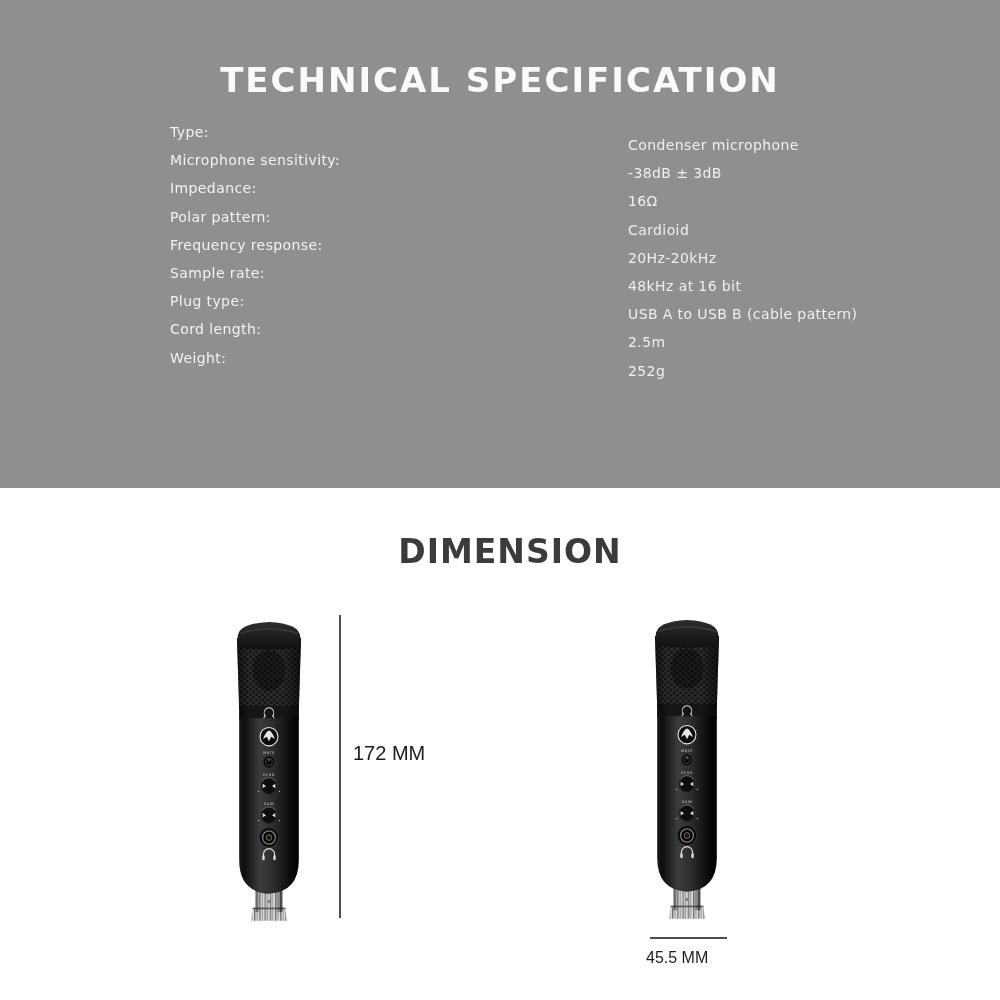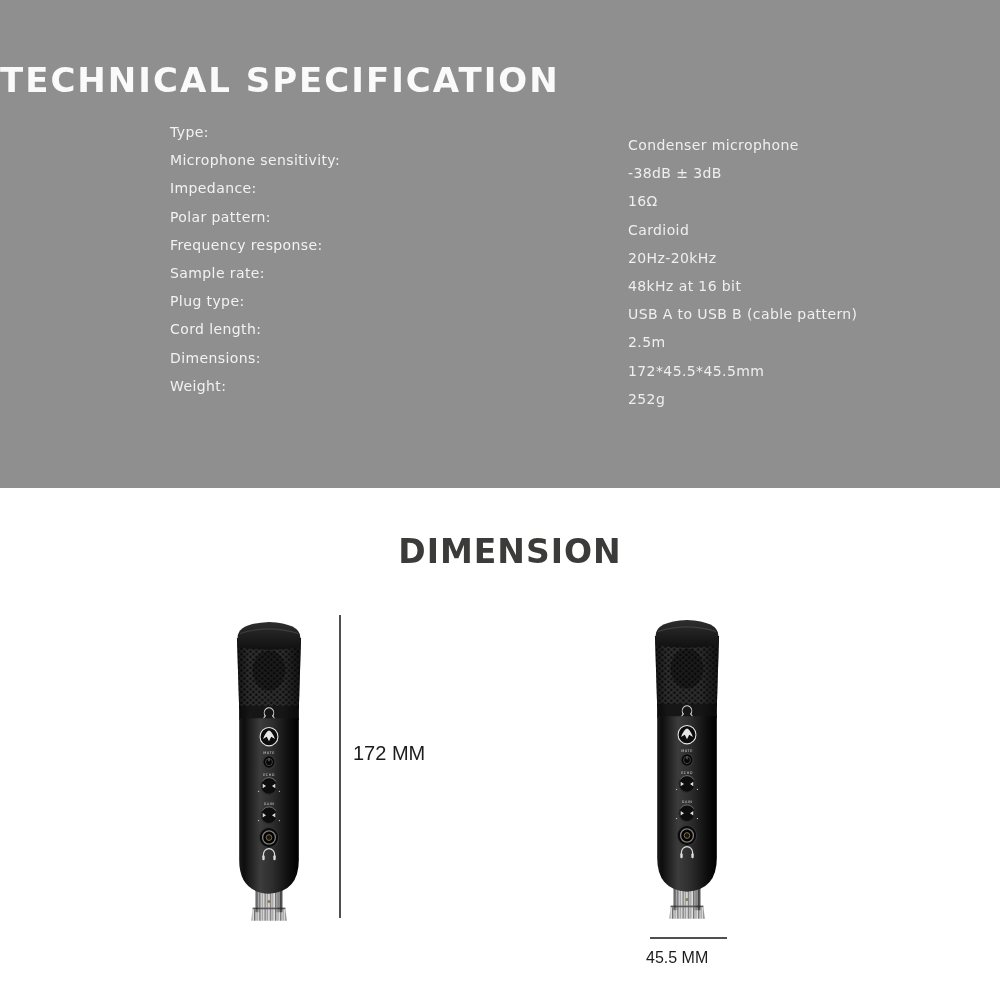--- a/index.html
+++ b/index.html
@@ -12,21 +12,21 @@
   .page { position: relative; width: 1000px; height: 1000px; overflow: hidden; }
 
   
   .spec-section {
     position: absolute; top: 0; left: 0;
     width: 1000px; height: 488px;
     background: #8F8F8F;
   }
   .spec-title {
     position: absolute; top: 60px; left: 0; width: 100%;
-    text-align: left;
+    text-align: center;
     font-size: 34px; font-weight: 700; letter-spacing: 2px;
     color: #FAFAFA;
   }
   .spec-table { position: absolute; left: 170px; top: 124px; width: 690px; }
   .spec-row { position: relative; height: 28.2px; }
   .spec-label {
     position: absolute; left: 0; top: 0;
     font-size: 14px; letter-spacing: 0.4px; color: #F2F2F2;
     white-space: nowrap;
   }
@@ -104,24 +104,20 @@
         <span class="spec-label">Sample rate:</span>
         <span class="spec-value">48kHz at 16 bit</span>
       </div>
       <div class="spec-row">
         <span class="spec-label">Plug type:</span>
         <span class="spec-value">USB A to USB B (cable pattern)</span>
       </div>
       <div class="spec-row">
         <span class="spec-label">Cord length:</span>
         <span class="spec-value">2.5m</span>
-      </div>
-      <div class="spec-row">
-        <span class="spec-label">Dimensions:</span>
-        <span class="spec-value">172*45.5*45.5mm</span>
       </div>
       <div class="spec-row">
         <span class="spec-label">Weight:</span>
         <span class="spec-value">252g</span>
       </div>
     </div>
   </div>
 
   <div class="dim-section">
     <div class="dim-title">DIMENSION</div>

